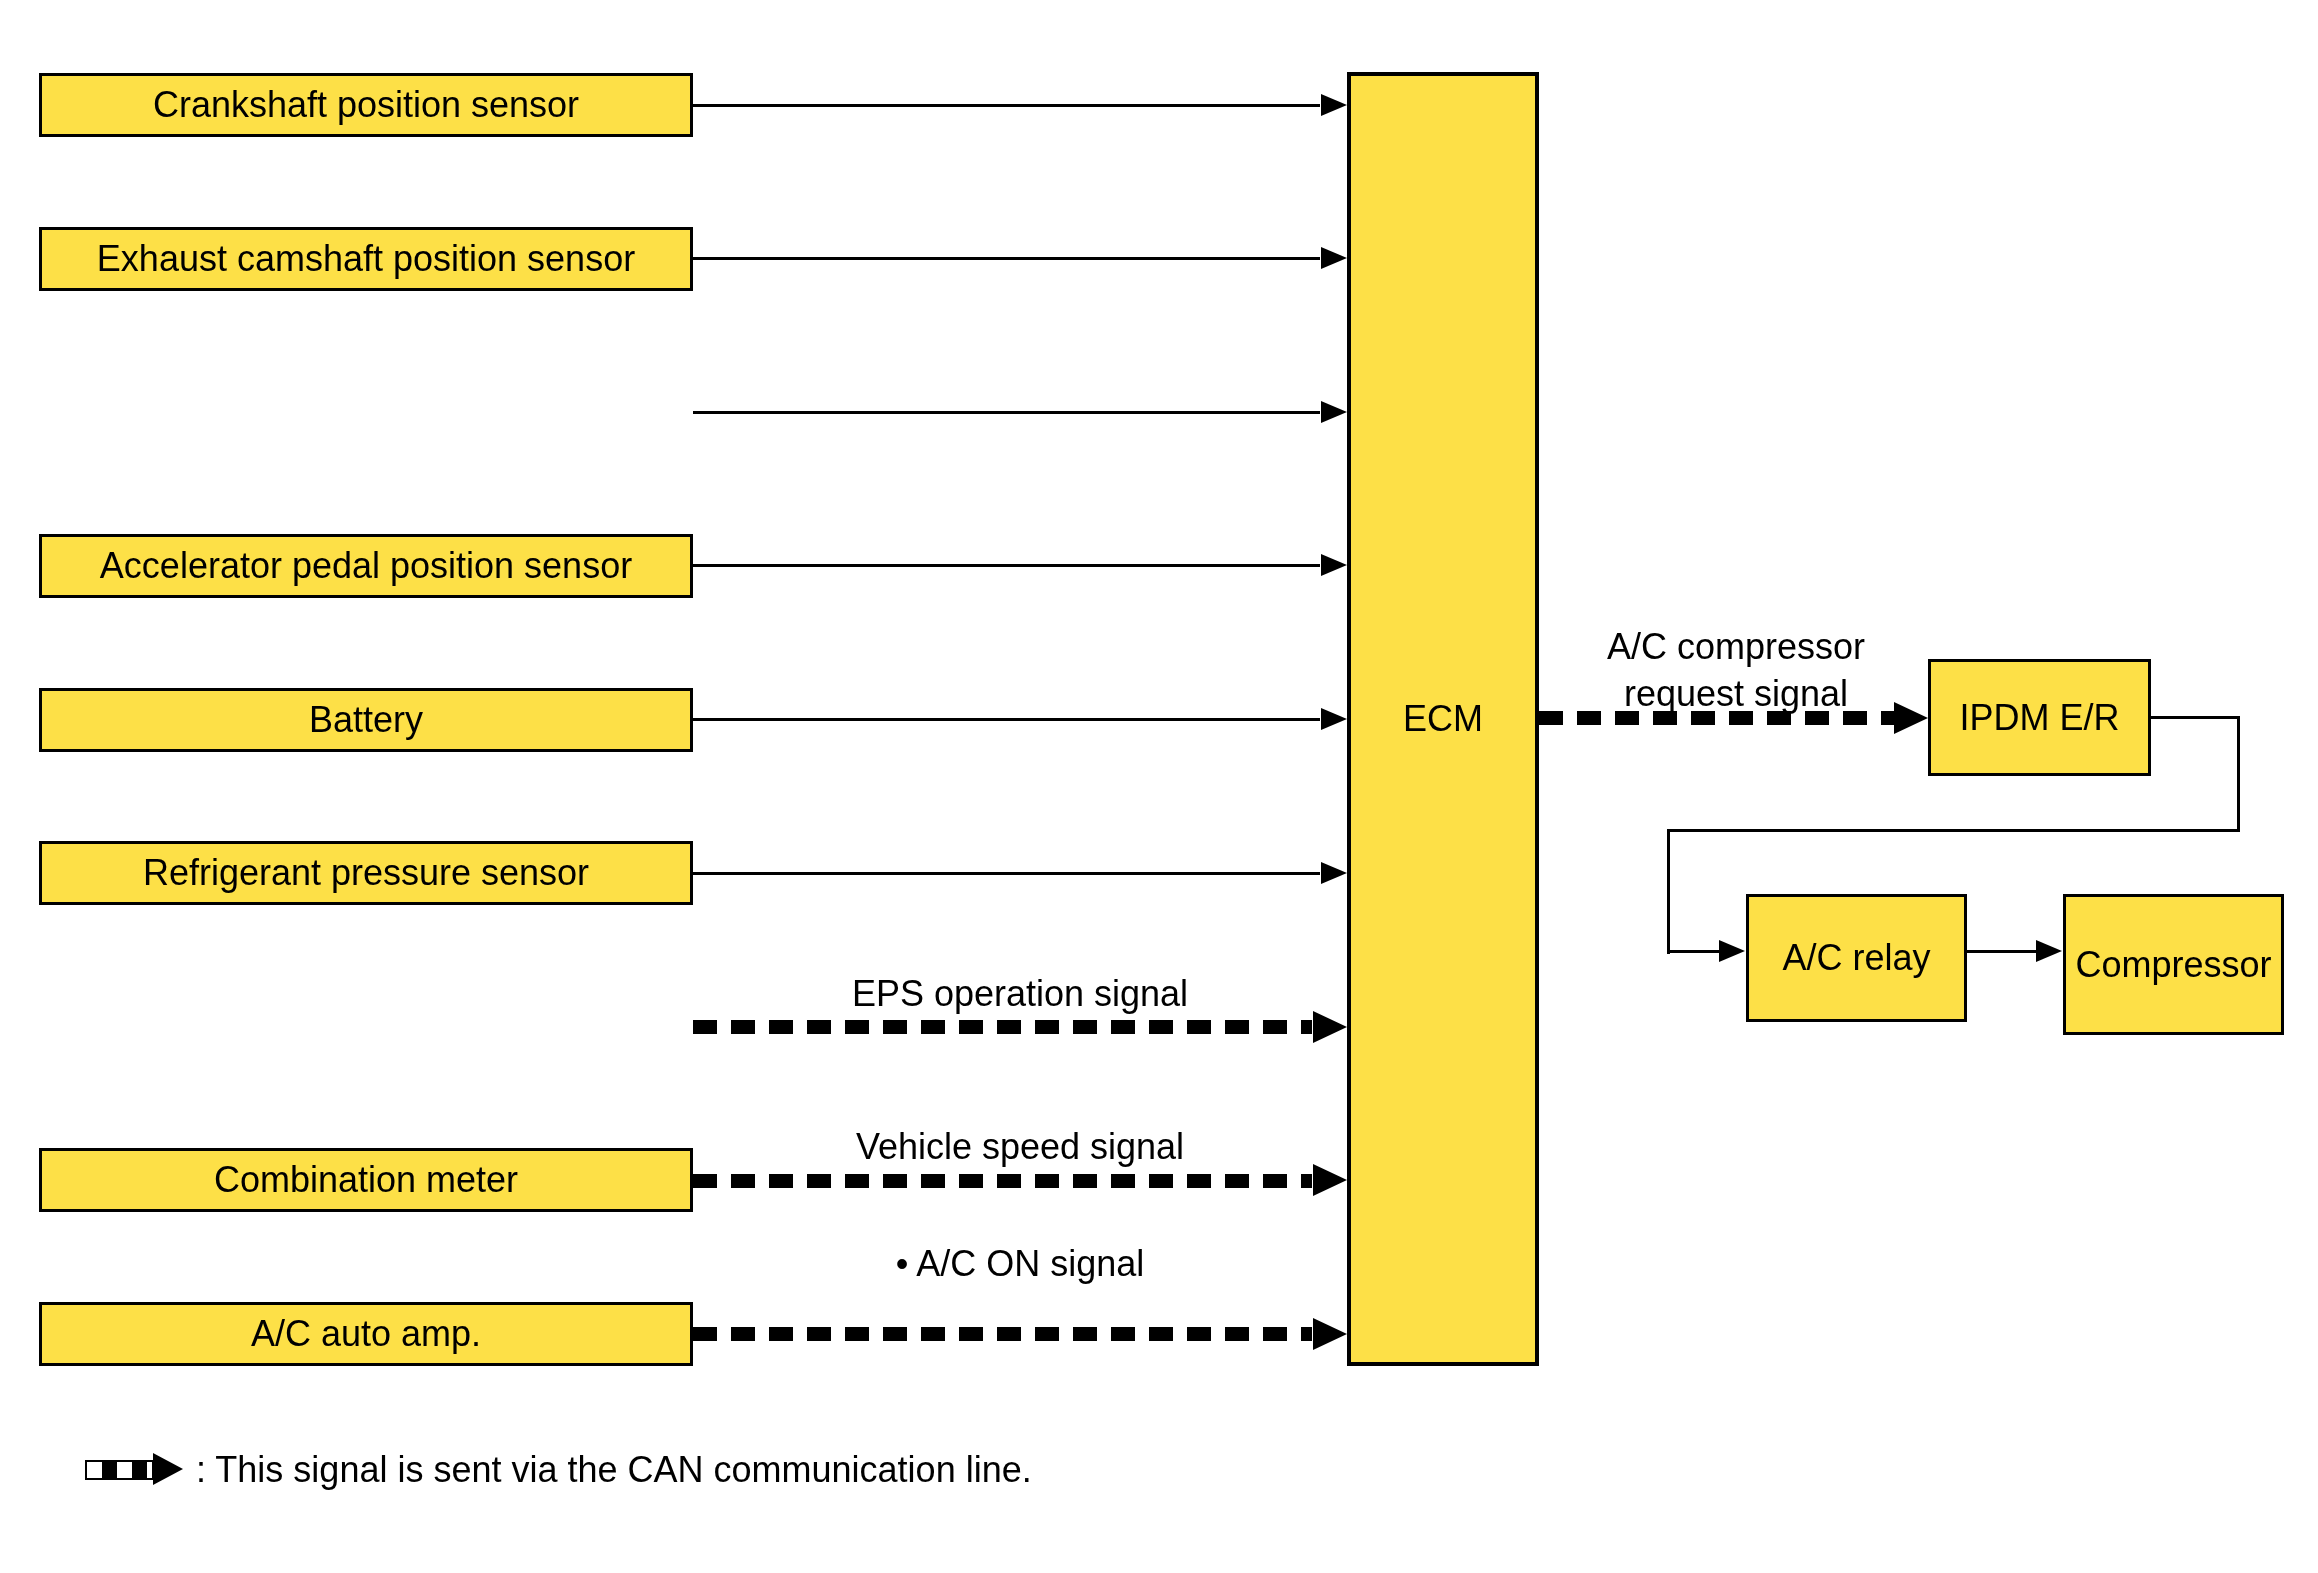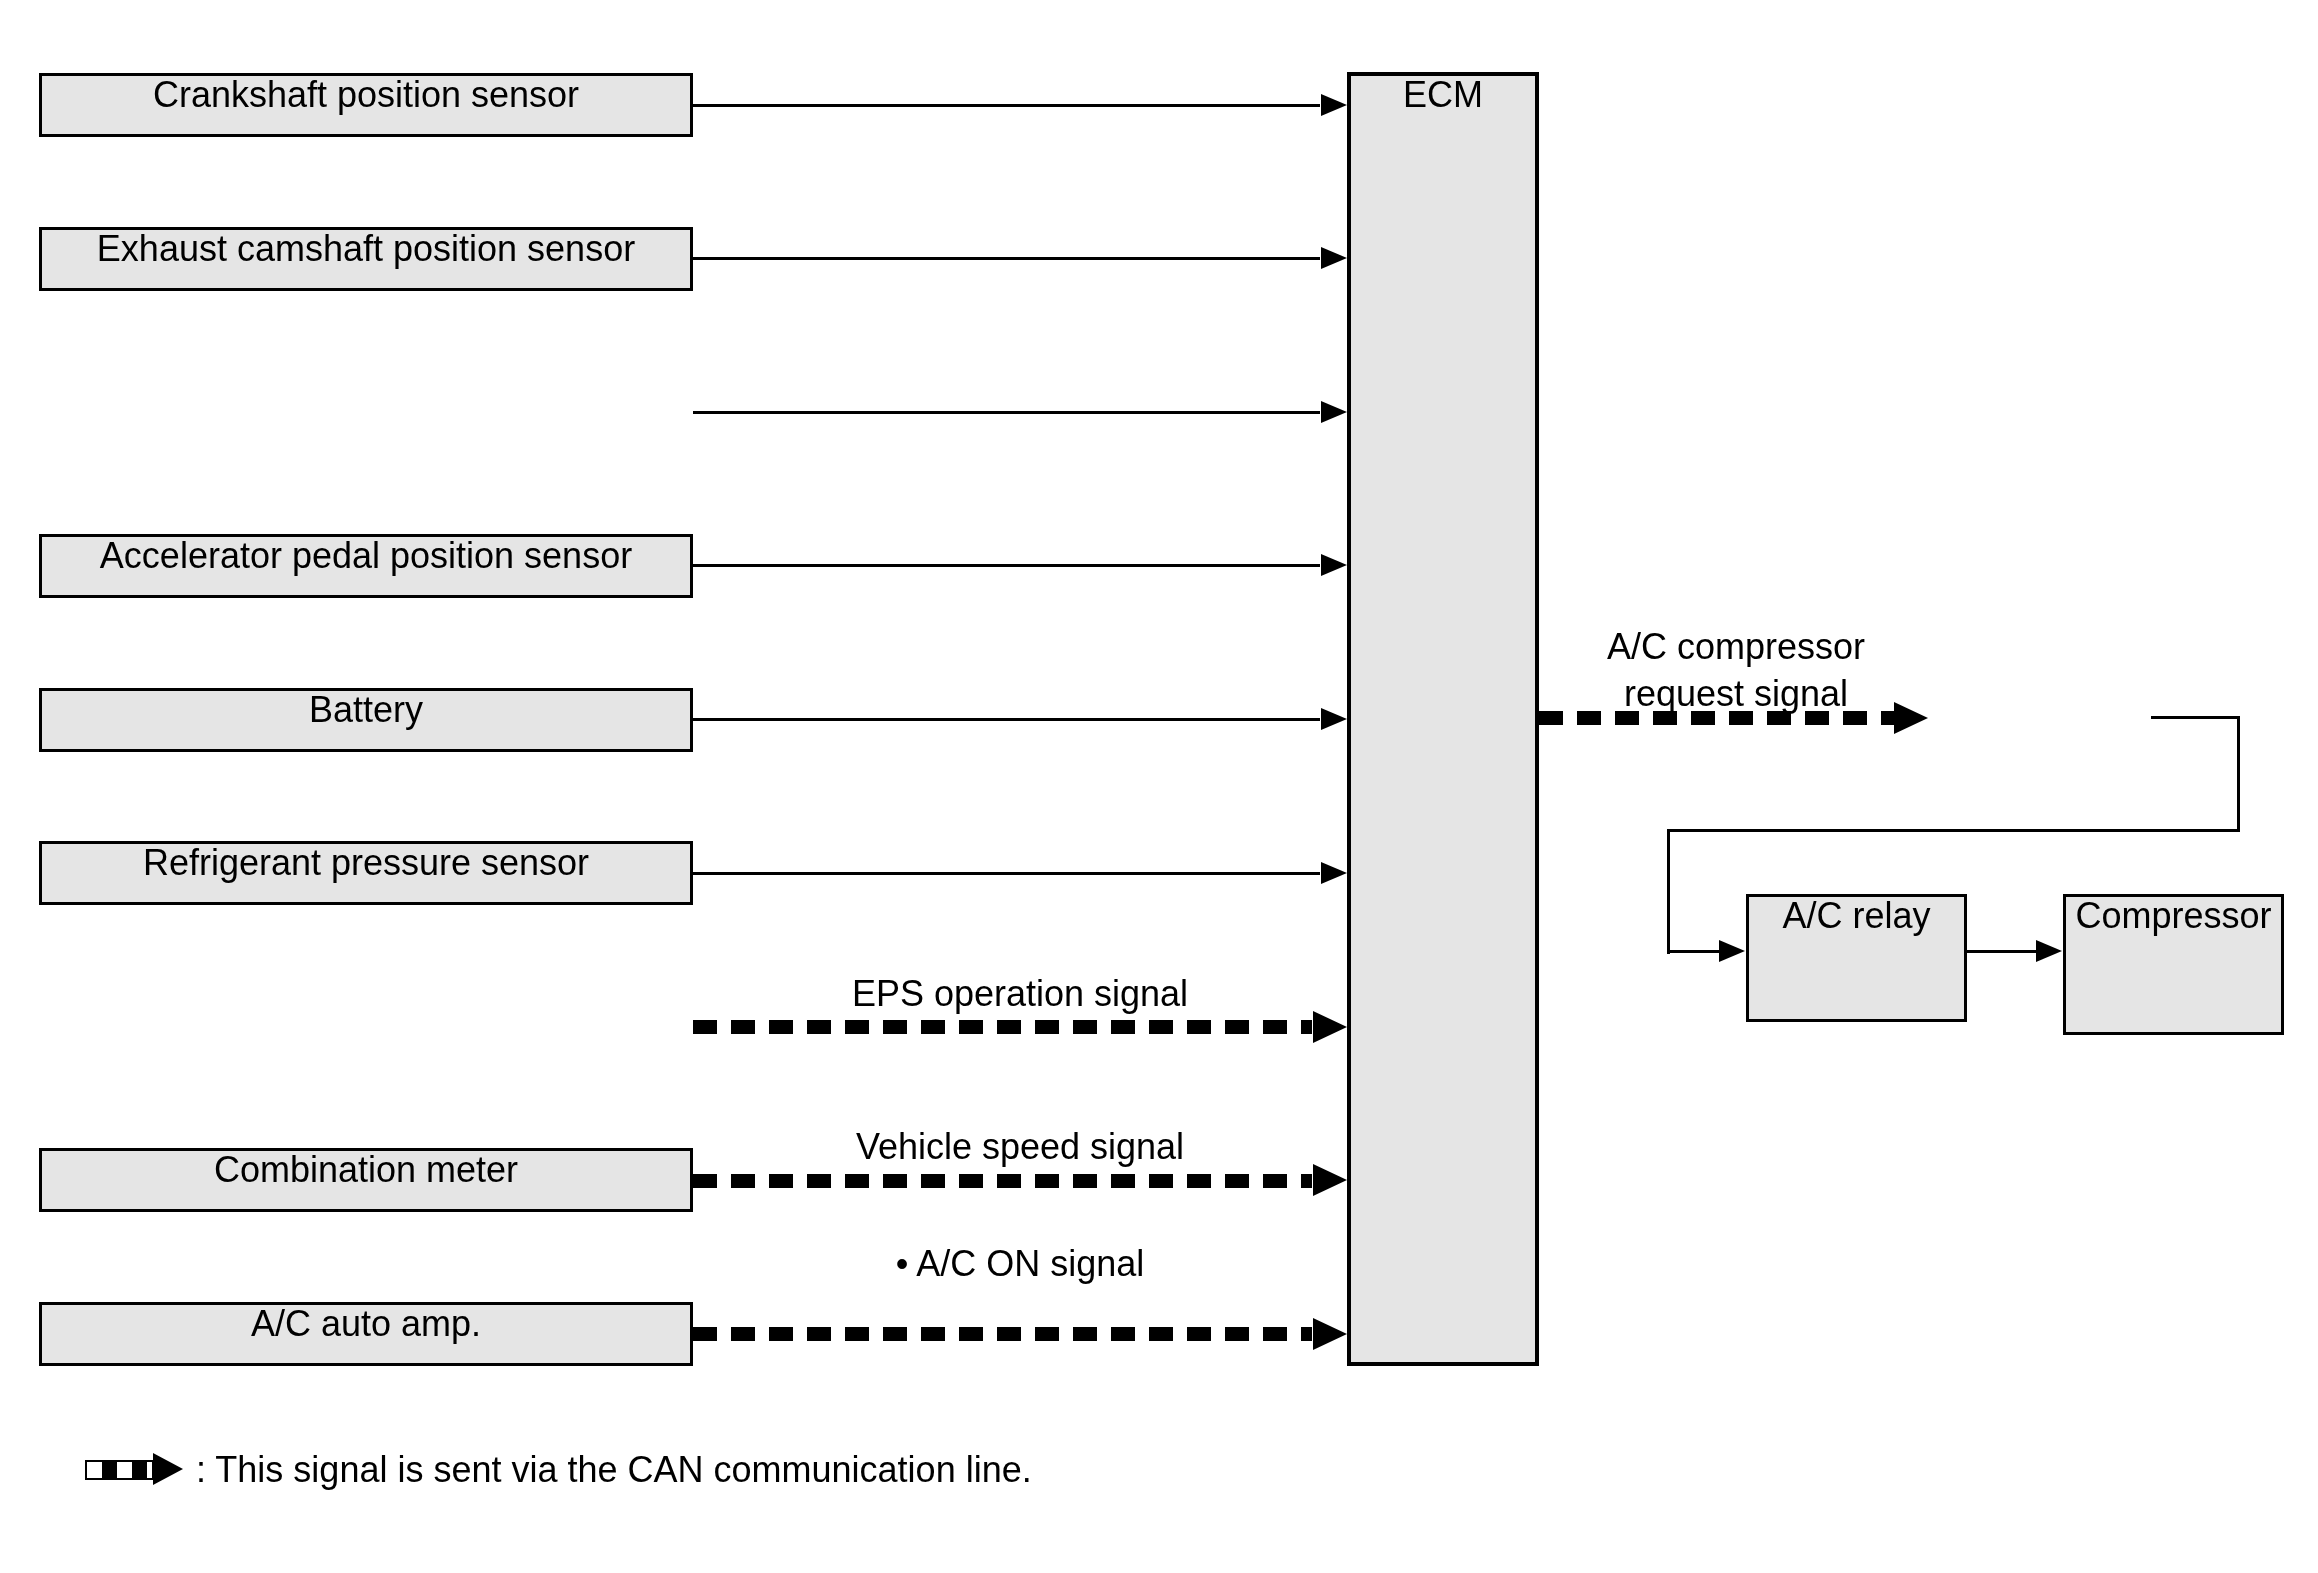--- a/index.html
+++ b/index.html
@@ -8,22 +8,22 @@
     width:2319px;height:1573px;
     background:#ffffff;
     font-family:"Liberation Sans","DejaVu Sans",sans-serif;
     color:#000;
     overflow:hidden;
   }
   .box{
     position:absolute;
     box-sizing:border-box;
     border:3.4px solid #000;
-    background:#e5e5e5;
-    display:flex;justify-content:center;
+    background:#fde047;
+    display:flex;align-items:center;justify-content:center;
     font-size:36px;line-height:38px;text-align:center;
     white-space:nowrap;
   }
   .input-box{left:39px;width:654px;height:64px;}
   .hline{position:absolute;height:3.4px;background:#000;}
   .vline{position:absolute;width:3.4px;background:#000;}
   .head{ 
     position:absolute;width:0;height:0;
     border-left:26.4px solid #000;
     border-top:11.5px solid transparent;
@@ -116,20 +116,23 @@
     <span>ECM</span>
   </div>
 
   <div class="can-band" style="left:1539px;top:711px;width:355px"></div>
   <div class="can-head" style="left:1894px;top:702px"></div>
   <div class="sig-label" style="left:1607px;top:623px;text-align:center;line-height:47px">
     <div>A/C compressor</div>
     <div>request signal</div>
   </div>
 
+  <div class="box" style="left:1928px;top:659px;width:223px;height:117px">
+    <span>IPDM E/R</span>
+  </div>
 
   <div class="hline" style="left:2151px;top:716px;width:89px"></div>
   <div class="vline" style="left:2237px;top:716px;height:116px"></div>
   <div class="hline" style="left:1667px;top:829px;width:573px"></div>
   <div class="vline" style="left:1667px;top:829px;height:125px"></div>
   <div class="hline" style="left:1667px;top:950px;width:52px"></div>
   <div class="head" style="left:1719px;top:940px"></div>
 
   <div class="box" style="left:1746px;top:894px;width:221px;height:128px">
     <span>A/C relay</span>

